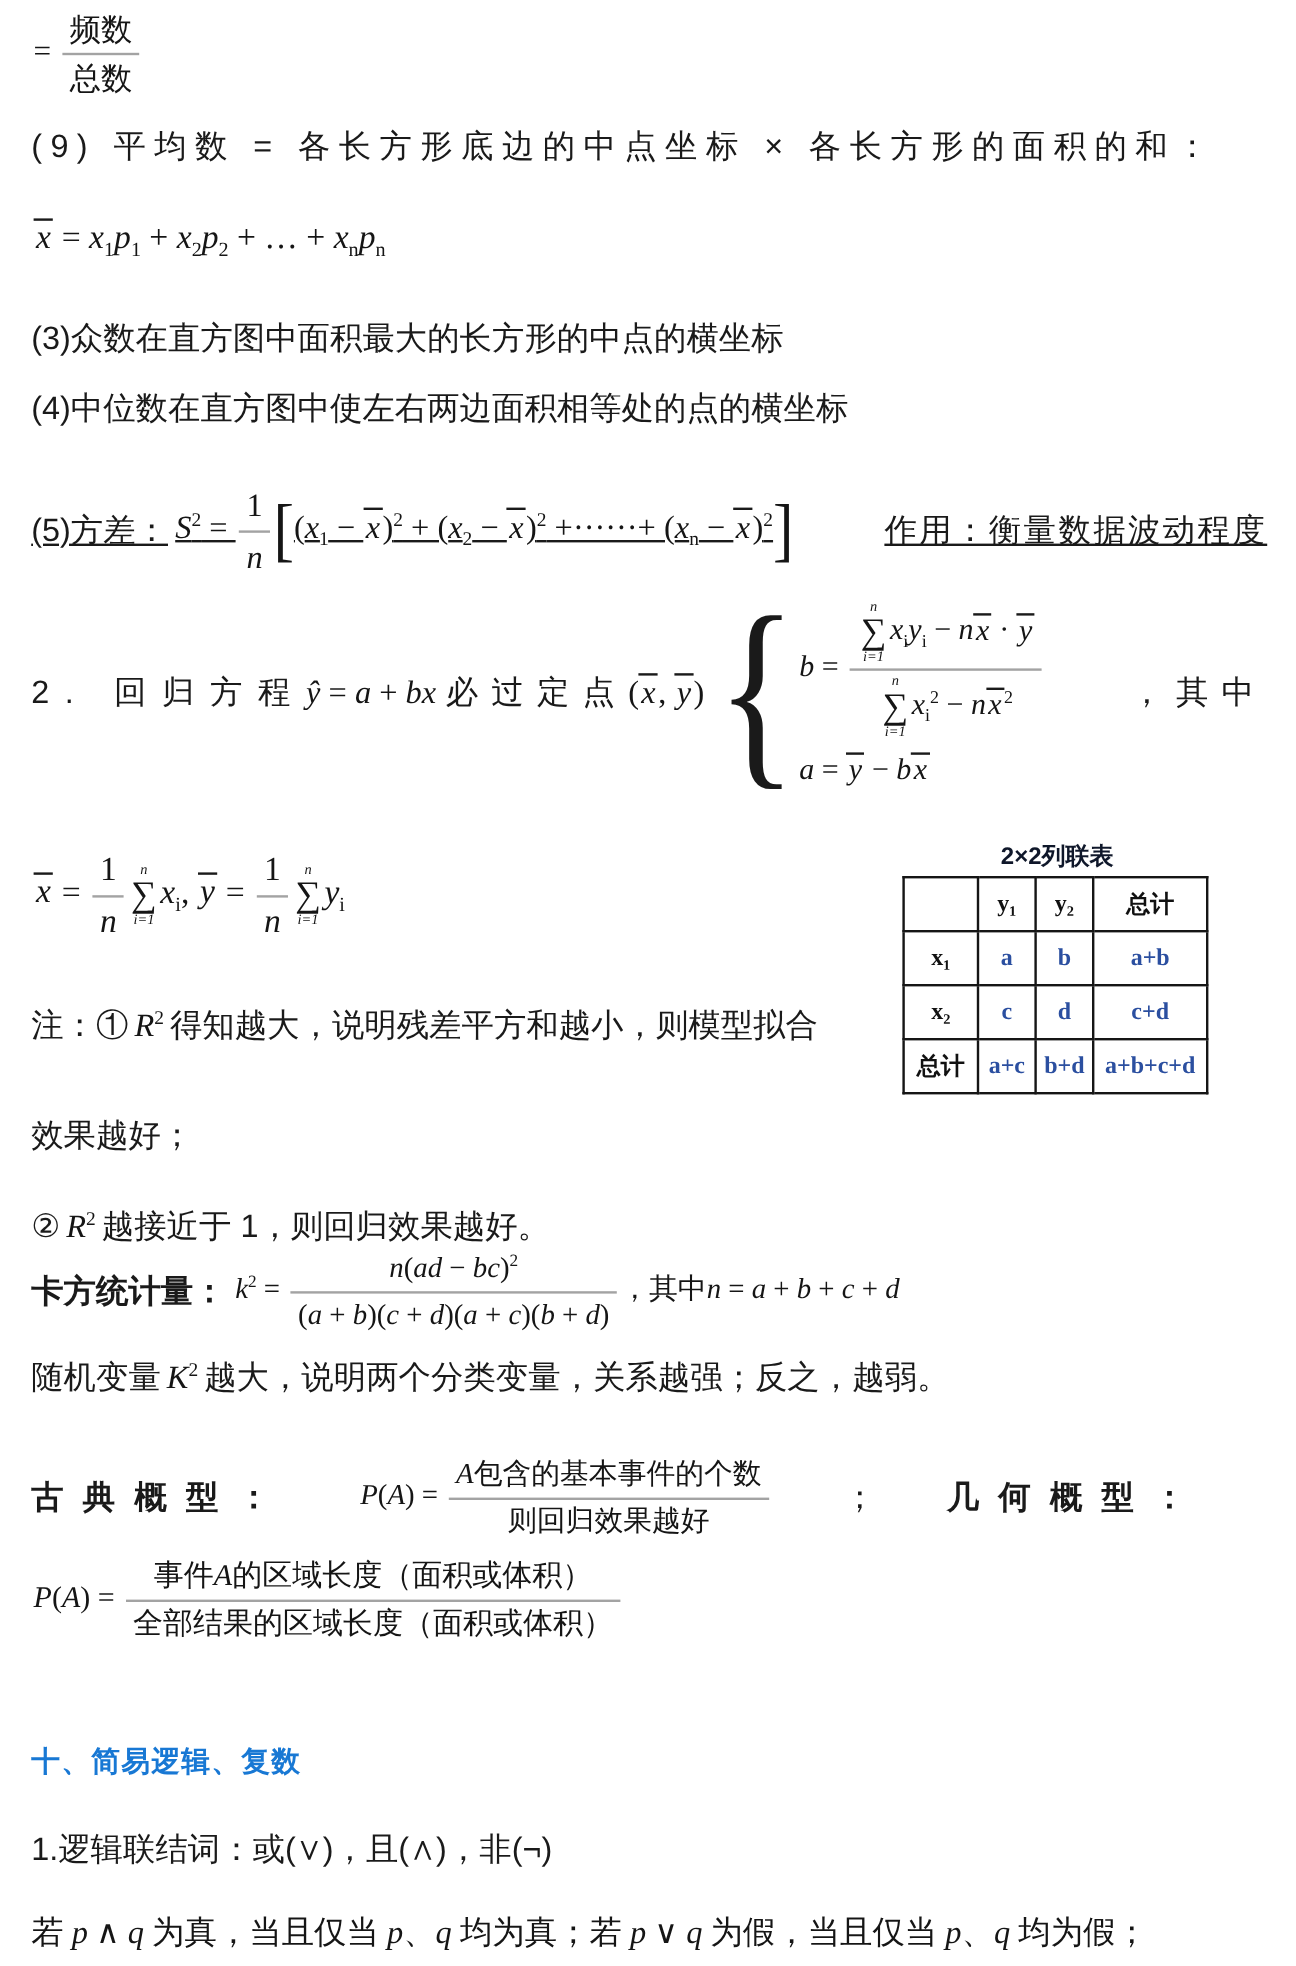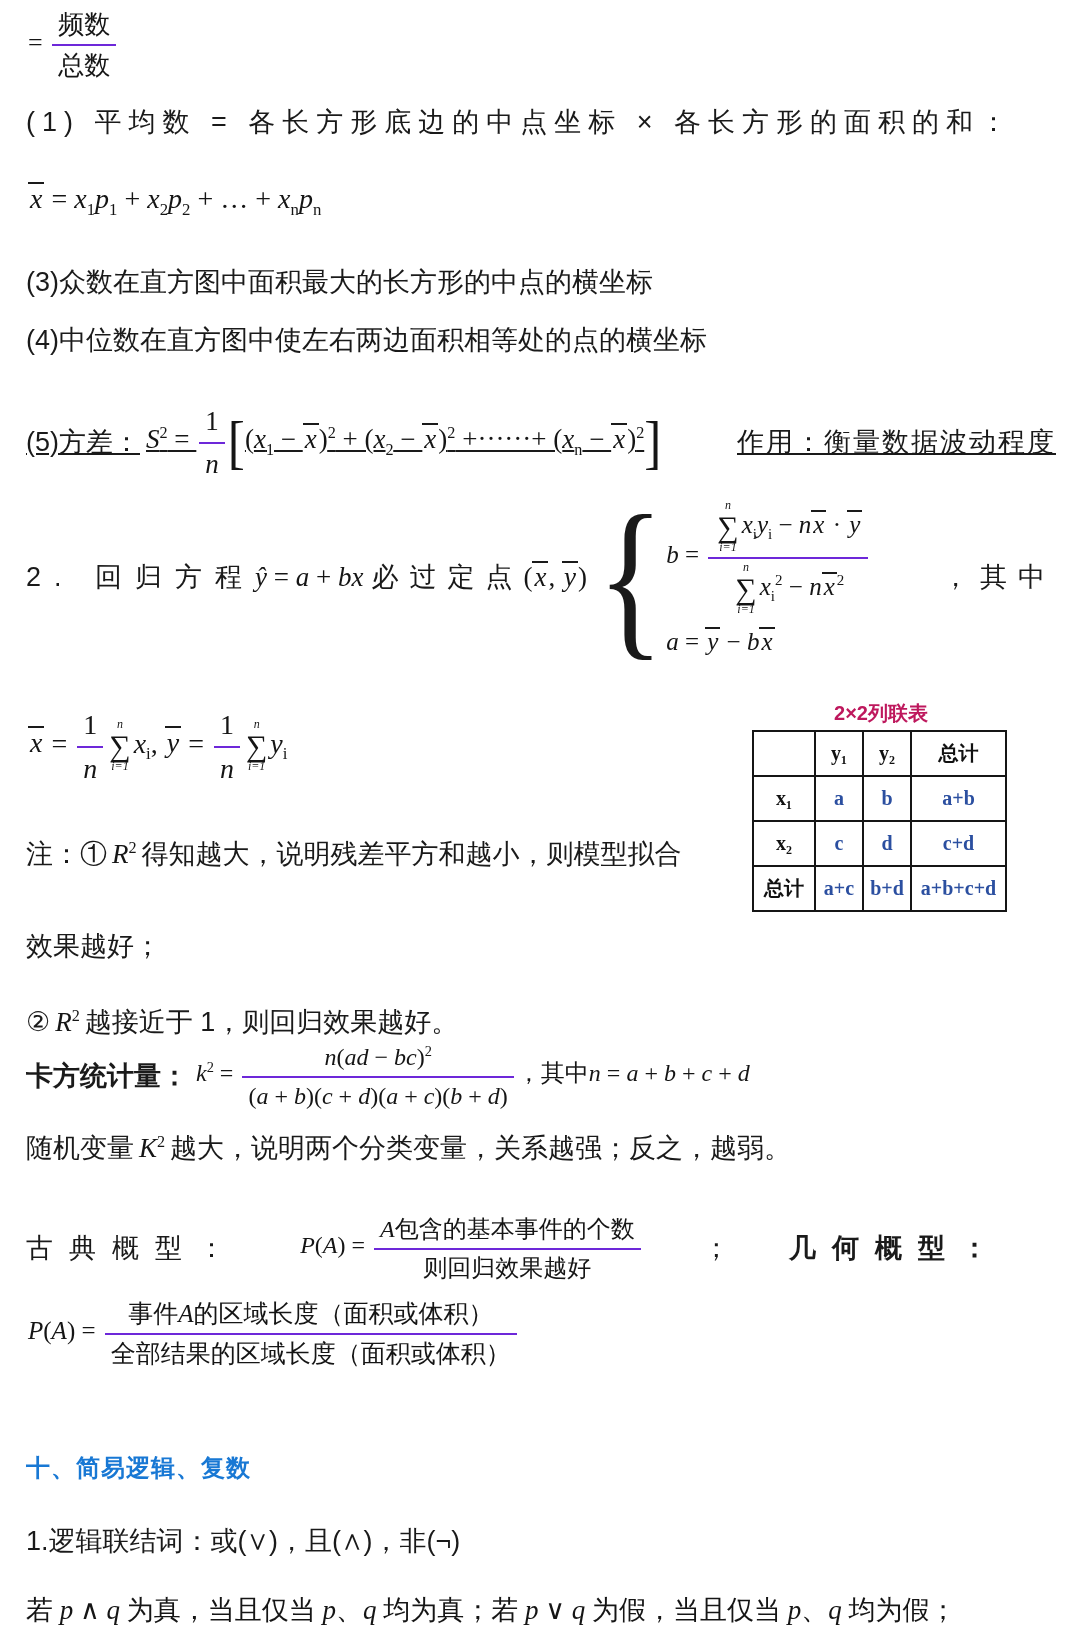--- a/index.html
+++ b/index.html
@@ -8,53 +8,53 @@
   .abs{position:absolute;}
   .line{font-size:27px;line-height:1.35;color:#1a1a1a;white-space:nowrap;}
   
   .fml{font-family:"Liberation Serif",serif;font-size:27px;color:#151515;white-space:nowrap;}
   .fml .t{font-style:normal;}
   .fml .it{font-style:italic;}
   .fml .sup{font-size:0.6em;vertical-align:super;line-height:1;}
   .fml .sub{font-size:0.6em;vertical-align:sub;line-height:1;}
   .fml .bar{display:inline-block;border-top:2px solid #1a1a1a;padding:0 2px;line-height:1.05;}
   .fml .frac{display:inline-block;text-align:center;vertical-align:middle;margin:0 3px;}
-  .fml .fn{display:block;border-bottom:2px solid #6d28d9;padding:1px 6px 2px;line-height:1.35;}
+  .fml .fn{display:block;border-bottom:2px solid #a3a3a3;padding:1px 6px 2px;line-height:1.35;}
   .fml .fd{display:block;padding:2px 6px 0;line-height:1.35;}
   .fml .sum{display:inline-block;text-align:center;vertical-align:middle;line-height:1;margin:0 3px;}
   .fml .slim{display:block;font-size:12px;font-style:italic;line-height:1.15;}
   .fml .sig{display:block;font-size:30px;line-height:0.95;}
   .fml .big{display:inline-block;font-size:1.9em;transform:scaleY(1.15);vertical-align:middle;font-weight:300;line-height:1;}
   
   .row{display:flex;align-items:center;}
   .wide1{letter-spacing:7px;}
   .wide2{letter-spacing:13px;}
   .wide3{letter-spacing:11px;}
   .brace{font-family:"Liberation Serif",serif;font-size:140px;font-weight:200;line-height:150px;
          transform:scaleY(1.25);margin-right:2px;color:#1a1a1a;}
   .bracecol{display:flex;flex-direction:column;justify-content:center;gap:10px;}
   
-  .ttl{font-weight:700;font-size:20px;text-align:center;margin-bottom:3px;color:#be185d;}
+  .ttl{font-weight:700;font-size:20px;text-align:center;margin-bottom:3px;color:#0f172a;}
   table.ctable{border-collapse:collapse;}
   table.ctable td{border:2.5px solid #151515;text-align:center;vertical-align:middle;
       font-weight:700;font-size:20px;height:43px;padding:0;font-family:"Liberation Serif",serif;}
   td.hd{color:#111;}
   td.val{color:var(--tblblue,#2b4fa0);}
   
   .heading{color:var(--accent,#1878d4);font-weight:700;font-size:24px;letter-spacing:1px;}
   .notefml{margin:0 5px;}
 </style>
 </head>
 <body>
 
 <div id="page">
 
   <div class="abs fml" style="left:28px;top:6px;font-size:26px;"><span class="t">= </span><span class="frac"><span class="fn"><span class="t">频数</span></span><span class="fd"><span class="t">总数</span></span></span></div>
 
-  <div class="abs line wide1" style="left:26px;top:104px;width:1040px;">(1) 平均数 = 各长方形底边的中点坐标 × 各长方形的面积的和：</div>
+  <div class="abs line wide1" style="left:26px;top:104px;width:1040px;">(9) 平均数 = 各长方形底边的中点坐标 × 各长方形的面积的和：</div>
 
   <div class="abs fml" style="left:28px;top:182px;font-size:28px;"><span class="bar"><span class="it">x</span></span><span class="t"> = </span><span class="it">x</span><span class="sub">1</span><span class="it">p</span><span class="sub">1</span><span class="t"> + </span><span class="it">x</span><span class="sub">2</span><span class="it">p</span><span class="sub">2</span><span class="t"> + … + </span><span class="it">x</span><span class="sub">n</span><span class="it">p</span><span class="sub">n</span></div>
 
   <div class="abs line" style="left:26px;top:264px;">(3)众数在直方图中面积最大的长方形的中点的横坐标</div>
 
   <div class="abs line" style="left:26px;top:322px;">(4)中位数在直方图中使左右两边面积相等处的点的横坐标</div>
 
   <div class="abs row" style="left:26px;top:397px;width:1030px;height:90px;text-decoration:underline;">
     <span class="line">(5)方差：</span>
     <span class="fml" style="margin-left:6px;"><span class="it">S</span><span class="sup">2</span><span class="t"> = </span><span class="frac"><span class="fn"><span class="t">1</span></span><span class="fd"><span class="it">n</span></span></span><span class="big">[</span><span class="t">(</span><span class="it">x</span><span class="sub">1</span><span class="t"> − </span><span class="bar"><span class="it">x</span></span><span class="t">)</span><span class="sup">2</span><span class="t"> + (</span><span class="it">x</span><span class="sub">2</span><span class="t"> − </span><span class="bar"><span class="it">x</span></span><span class="t">)</span><span class="sup">2</span><span class="t"> +······+ (</span><span class="it">x</span><span class="sub">n</span><span class="t"> − </span><span class="bar"><span class="it">x</span></span><span class="t">)</span><span class="sup">2</span><span class="big">]</span></span>
@@ -131,21 +131,21 @@
   <div class="abs row" style="left:26px;top:1028px;height:96px;">
     <span class="line" style="font-weight:600;">卡方统计量：</span>
     <span class="fml" style="font-size:24px;margin-left:8px;"><span class="it">k</span><span class="sup">2</span><span class="t"> = </span><span class="frac"><span class="fn"><span class="it">n</span><span class="t">(</span><span class="it">ad</span><span class="t"> − </span><span class="it">bc</span><span class="t">)</span><span class="sup">2</span></span><span class="fd"><span class="t">(</span><span class="it">a</span><span class="t"> + </span><span class="it">b</span><span class="t">)(</span><span class="it">c</span><span class="t"> + </span><span class="it">d</span><span class="t">)(</span><span class="it">a</span><span class="t"> + </span><span class="it">c</span><span class="t">)(</span><span class="it">b</span><span class="t"> + </span><span class="it">d</span><span class="t">)</span></span></span><span class="t">，其中</span><span class="it">n</span><span class="t"> = </span><span class="it">a</span><span class="t"> + </span><span class="it">b</span><span class="t"> + </span><span class="it">c</span><span class="t"> + </span><span class="it">d</span></span>
   </div>
 
   <div class="abs line" style="left:26px;top:1130px;">
     <span>随机变量</span><span class="fml notefml"><span class="it">K</span><span class="sup">2</span></span><span>越大，说明两个分类变量，关系越强；反之，越弱。</span>
   </div>
 
   <div class="abs row" style="left:26px;top:1198px;width:978px;height:100px;justify-content:space-between;">
-    <span class="line" style="letter-spacing:16px;font-weight:400;">古典概型：</span>
+    <span class="line" style="letter-spacing:16px;font-weight:700;">古典概型：</span>
     <span class="fml" style="font-size:24px;"><span class="it">P</span><span class="t">(</span><span class="it">A</span><span class="t">) = </span><span class="frac"><span class="fn"><span class="it">A</span><span class="t">包含的基本事件的个数</span></span><span class="fd"><span class="t">则回归效果越好</span></span></span></span>
     <span class="line">；</span>
     <span class="line" style="letter-spacing:16px;font-weight:600;">几何概型：</span>
   </div>
 
   <div class="abs row" style="left:28px;top:1290px;height:86px;">
     <span class="fml" style="font-size:25px;"><span class="it">P</span><span class="t">(</span><span class="it">A</span><span class="t">) = </span><span class="frac"><span class="fn"><span class="t">事件</span><span class="it">A</span><span class="t">的区域长度（面积或体积）</span></span><span class="fd"><span class="t">全部结果的区域长度（面积或体积）</span></span></span></span>
   </div>
 
   <div class="abs heading" style="left:26px;top:1452px;">十、简易逻辑、复数</div>

